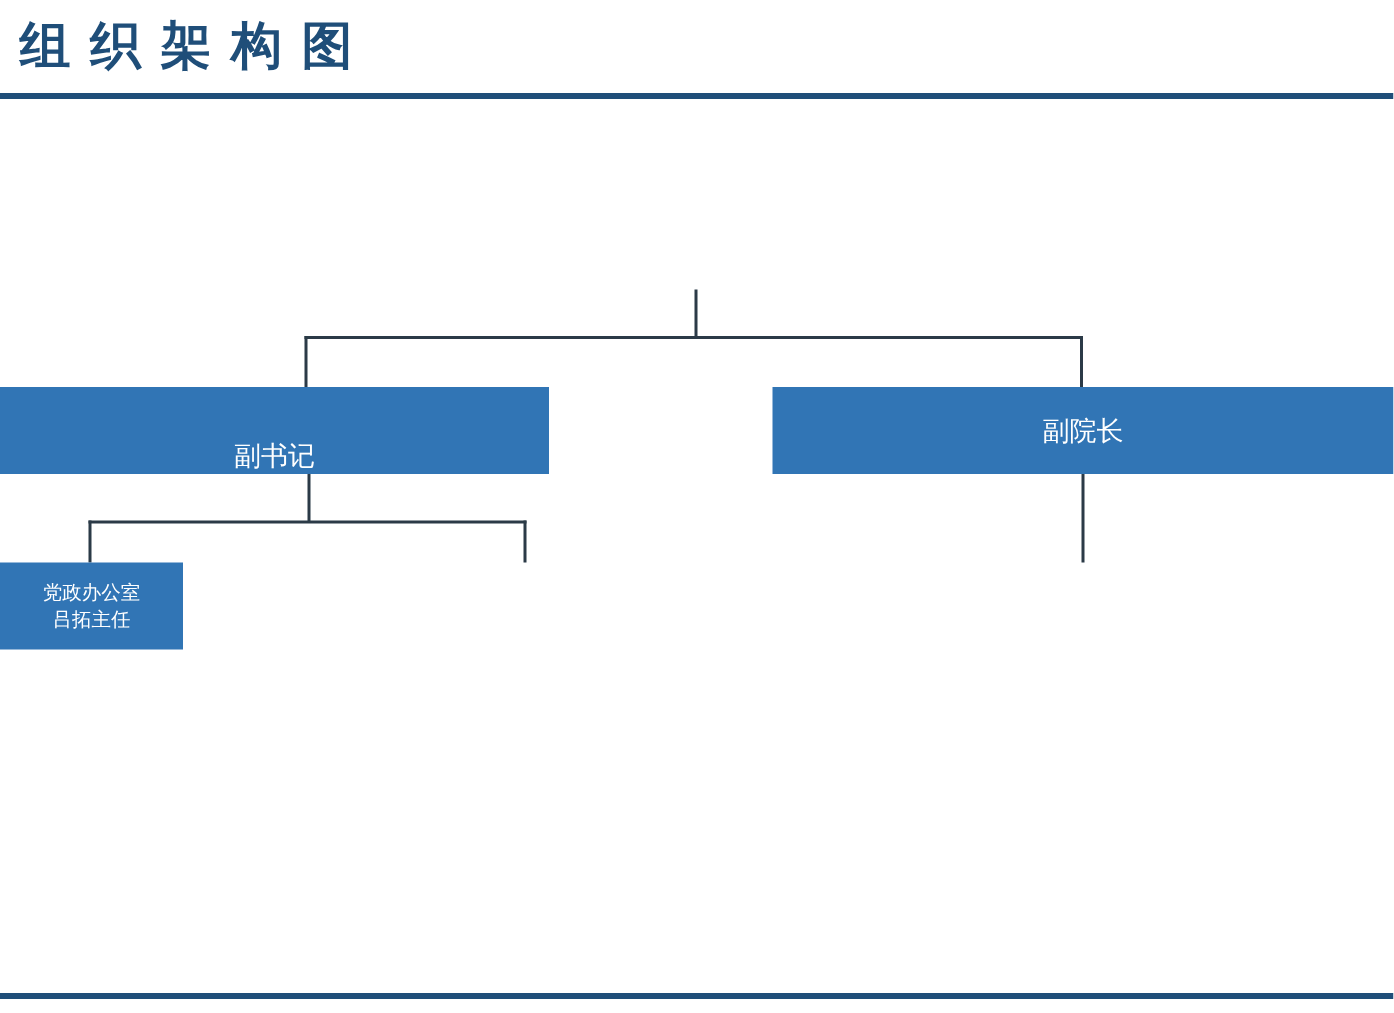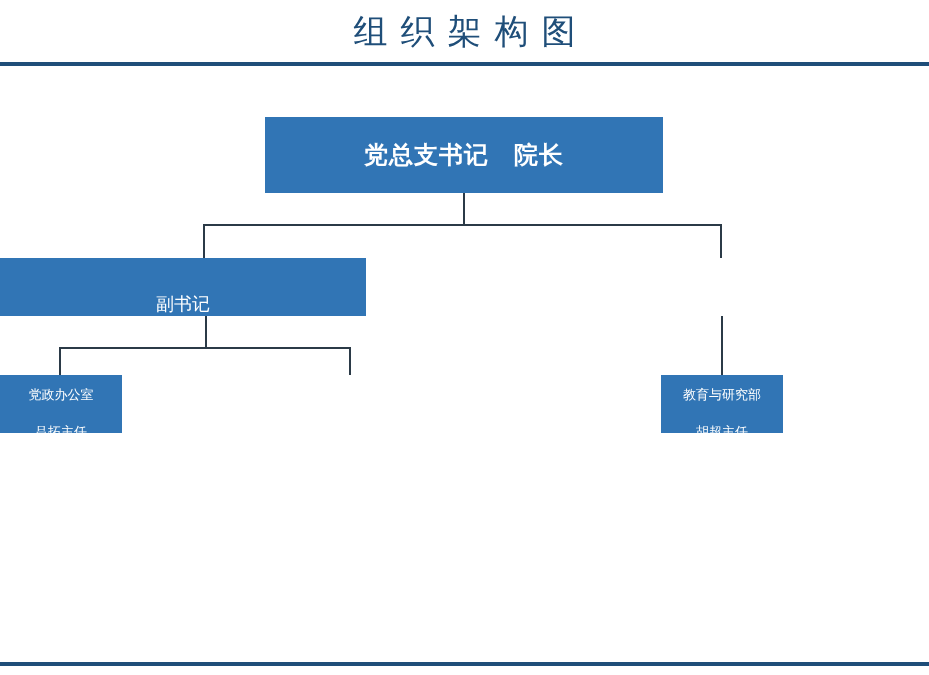--- a/index.html
+++ b/index.html
@@ -21,23 +21,23 @@
     left: 0;
     top: 0;
     width: 929px;
     height: 63px;
   }
   .page-title {
     position: absolute;
     left: 0;
     top: 8px;
     width: 929px;
-    text-align: center;
+    text-align: left;
     font-size: 34px;
-    font-weight: normal;
+    font-weight: bold;
     color: #1f4e79;
     letter-spacing: 13px;
     text-indent: 13px;
     line-height: 46px;
     white-space: nowrap;
   }
   .header-rule {
     position: absolute;
     left: 0;
     top: 62px;
@@ -109,21 +109,21 @@
     top: 309px;
     height: 58px;
     font-size: 13px;
     font-weight: normal;
   }
   .node-l3-a { left: 0px;   width: 122px; }
   .node-l3-b { left: 292px; width: 118px; }
   .node-l3-c { left: 661px; width: 122px; }
 
   .node-lines { display: block; }
-  .node-lines .ln { display: block; white-space: nowrap; margin-top: 19px; }
+  .node-lines .ln { display: block; white-space: nowrap; }
 
   
   .conn {
     position: absolute;
     background: #2b3a47;
   }
   .conn-v { width: 2px; }
   .conn-h { height: 2px; }
 
   
@@ -156,39 +156,33 @@
   <div class="conn conn-v c-l2-drop-l"></div>
   <div class="conn conn-v c-l2-drop-r"></div>
 
   <div class="conn conn-v c-l2l-stem"></div>
   <div class="conn conn-h c-l3-bus-l"></div>
   <div class="conn conn-v c-l3-drop-a"></div>
   <div class="conn conn-v c-l3-drop-b"></div>
 
   <div class="conn conn-v c-l2r-stem"></div>
 
-  <div class="node node-root">
-    <span>党总支书记　院长</span>
-  </div>
 
   <div class="node node-l2-left">
     <span>副书记</span>
   </div>
 
+  <div class="node node-l2-right">
+    <span>副院长</span>
+  </div>
 
   <div class="node node-l3 node-l3-a">
     <span class="node-lines">
       <span class="ln">党政办公室</span>
       <span class="ln">吕拓主任</span>
     </span>
   </div>
 
 
-  <div class="node node-l3 node-l3-c">
-    <span class="node-lines">
-      <span class="ln">教育与研究部</span>
-      <span class="ln">胡超主任</span>
-    </span>
-  </div>
 
 </div>
 
 <div class="footer-rule"></div>
 
 </body></html>

